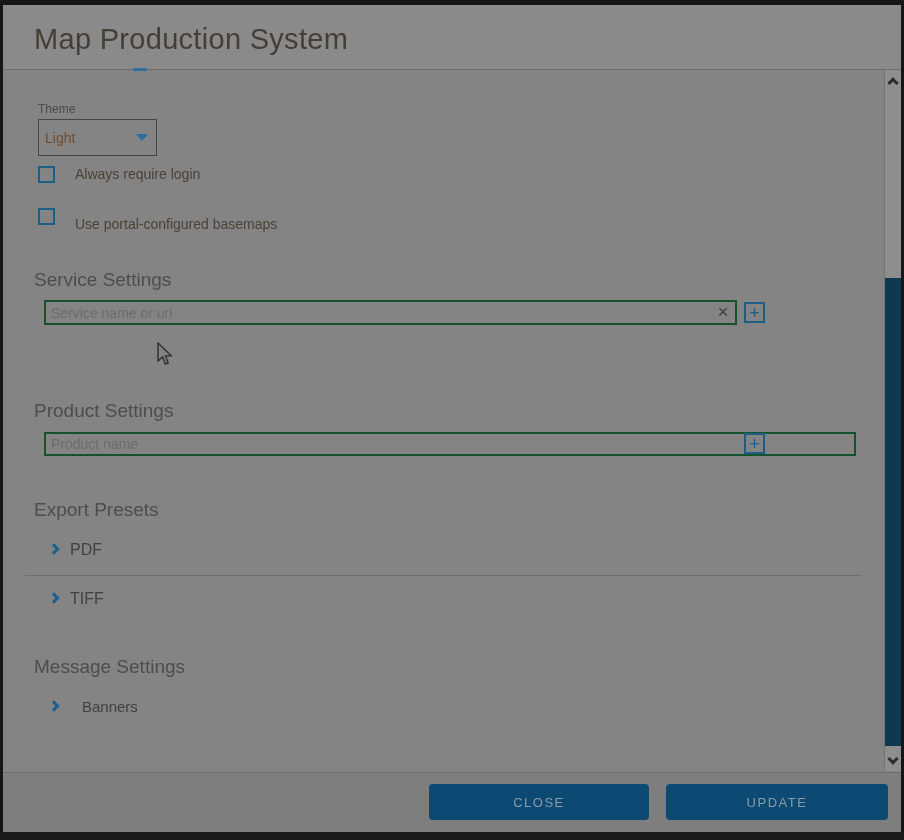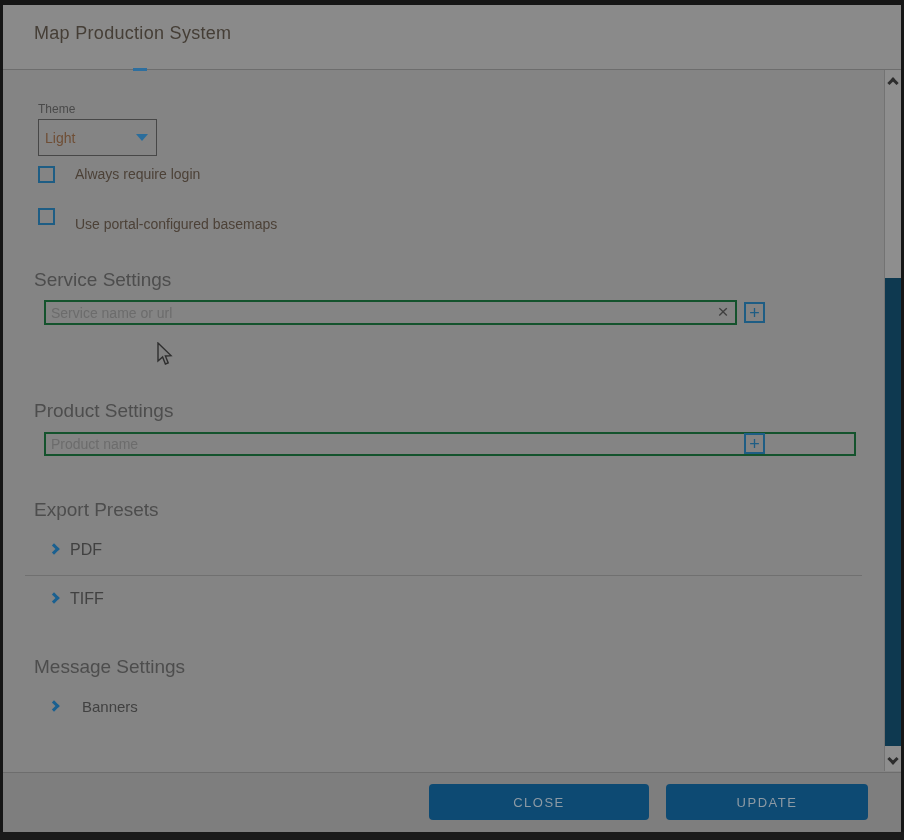--- a/index.html
+++ b/index.html
@@ -11,21 +11,21 @@
     overflow:hidden;
   }
   .abs { position:absolute; }
 
   
   .dialog-bg   { left:3px; top:5px; width:898px; height:827px; background:#848484; }
   .header-bg   { left:3px; top:5px; width:898px; height:64px; background:#8a8a8a; }
   .footer-bg   { left:3px; top:773px; width:898px; height:59px; background:#7e7e7e; }
   .bottom-bar  { left:0; top:832px; width:904px; height:8px; background:#1a1a1a; }
 
-  .title { left:34px; top:23px; font-size:18px; color:#453e36; letter-spacing:0.3px; }
+  .title { left:34px; top:23px; font-size:29px; color:#453e36; letter-spacing:0.3px; }
   .hdr-divider { left:3px; top:69px; width:898px; height:1px; background:#6d6d6d; }
   .ftr-divider { left:3px; top:772px; width:898px; height:1px; background:#6d6d6d; }
   .blue-sliver { left:133px; top:68px; width:14px; height:3px; background:#2e6f9f; }
 
   .theme-label { left:38px; top:102px; font-size:12px; color:#4a4a4a; }
   .theme-select {
     left:38px; top:119px; width:119px; height:37px;
     border:1px solid #474747; display:flex; align-items:center;
     padding:0 8px 0 6px; cursor:pointer;
   }
@@ -74,21 +74,21 @@
   .chev-tiff { left:50px; top:594px; } .lbl-tiff { left:70px; top:590px; }
   .chev-ban  { left:50px; top:702px; } .lbl-ban  { left:70px; top:698px; font-size:15px;margin-left:12px; }
   .row-divider { left:25px; top:575px; width:837px; height:1px; background:#707070; }
 
   .btn {
     height:36px; background:#0d4a73; border:none; border-radius:4px;
     color:#8d9aa4; font-family:"Liberation Sans", sans-serif;
     font-size:13px; letter-spacing:1.5px; cursor:pointer;
   }
   .btn-close  { left:429px; top:784px; width:220px; }
-  .btn-update { left:666px; top:784px; width:202px; }
+  .btn-update { left:666px; top:784px; width:222px; }
 
   
   .sb-track { left:884px; top:70px; width:17px; height:701px; background:#8e8e8e; border-left:1px solid #737373; }
   .sb-thumb { left:885px; top:278px; width:16px; height:468px; background:#0e3950; cursor:grab; }
   .sb-arrow { width:8px; height:8px; border-top:3px solid #2d2d2d; border-right:3px solid #2d2d2d; }
   .sb-up   { left:889px; top:79px;  transform:rotate(-45deg); }
   .sb-down { left:889px; top:755px; transform:rotate(135deg); }
 
   .cursor-svg { left:156px; top:342px; }
 </style>

